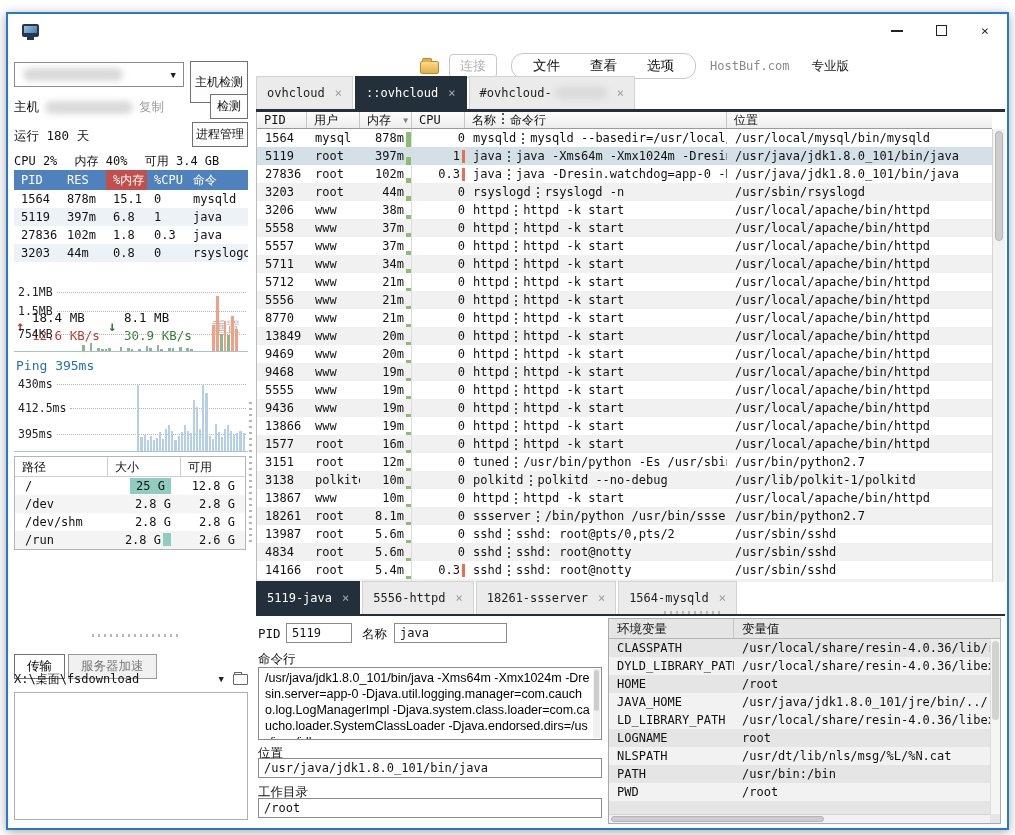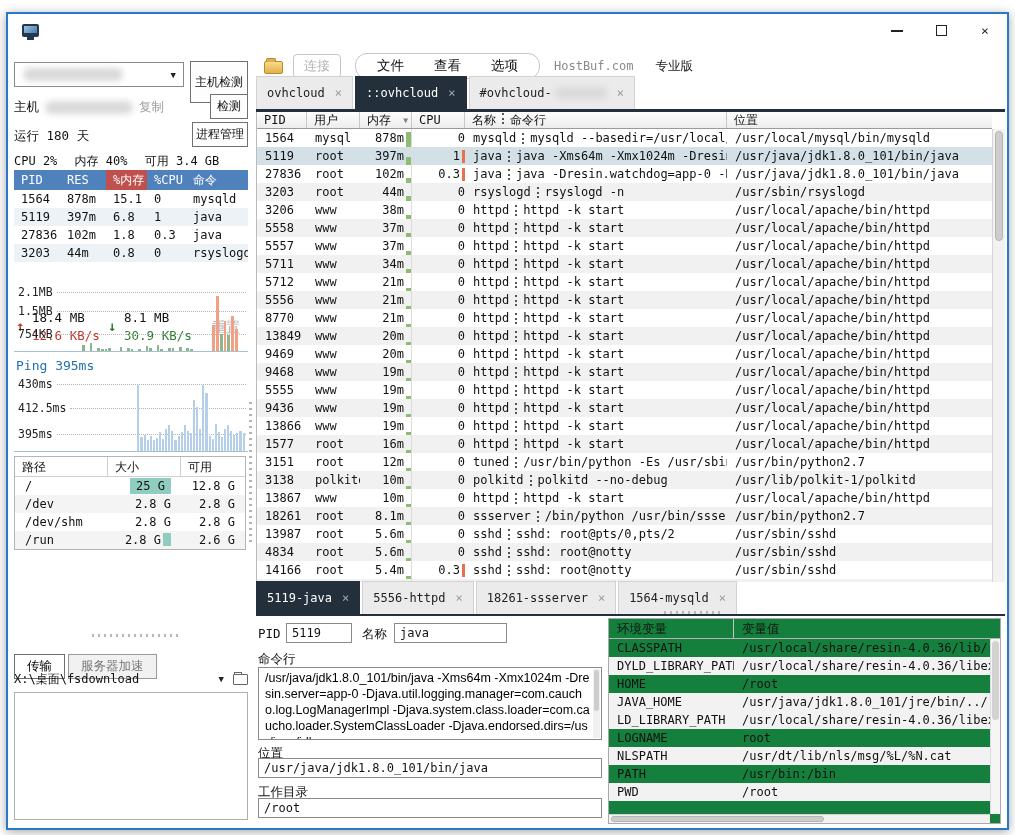--- a/index.html
+++ b/index.html
@@ -81,21 +81,21 @@
   .pathrow{position:absolute;left:2px;top:612px;width:234px;height:18px;display:flex;align-items:center;}
   .pathrow .ptext{font-size:12px;}
   .pathrow .caret{margin-left:auto;font-size:9px;color:#222;cursor:pointer;}
   .folder-outline{width:15px;height:11px;border:1px solid #666;border-radius:1px;margin-left:9px;position:relative;cursor:pointer;}
   .folder-outline::before{content:"";position:absolute;top:-3px;left:0;width:6px;height:2px;border:1px solid #666;border-bottom:none;}
   .droplist{position:absolute;left:2px;top:634px;width:234px;bottom:4px;border:1px solid #b0b0b0;background:#fff;}
   .vsplit{position:absolute;left:241px;top:388px;width:3px;height:140px;
     background:repeating-linear-gradient(180deg,#b5b5b5 0 2px,transparent 2px 6px);cursor:col-resize;}
   
   .main{position:absolute;left:248px;top:33px;right:2px;bottom:2px;}
-  .toolbar{position:absolute;left:0;top:0;right:0;height:38px;display:flex;align-items:center;background:#fff;}
+  .toolbar{position:absolute;left:0;top:0;right:0;height:38px;display:flex;align-items:center;background:#fff;justify-content:center;}
   .folder{width:19px;height:13px;background:linear-gradient(#f7dc8a,#e4af4a);border:1px solid #b98b2e;border-radius:2px;position:relative;margin:2px 10px 0 8px;cursor:pointer;}
   .folder::before{content:"";position:absolute;top:-4px;left:1px;width:8px;height:3px;background:#e4af4a;border:1px solid #b98b2e;border-bottom:none;border-radius:2px 2px 0 0;}
   .connect-btn{border:1px solid #c6c6c6;border-radius:4px;color:#b3b3b3;padding:2px 10px;font-size:13px;
     font-family:"Liberation Sans",sans-serif;background:#fff;margin-right:14px;cursor:default;}
   .menugroup{border:1px solid #c6c6c6;border-radius:12px;display:flex;padding:2px 6px;margin-right:14px;}
   .menuitem{font-family:"Liberation Sans",sans-serif;font-size:13.5px;color:#111;padding:1px 15px;cursor:pointer;}
   .sitelbl{color:#8a8a8a;font-size:12px;margin-right:22px;}
   .editionlbl{font-size:12.5px;color:#222;}
   
   .stabs{position:absolute;left:0;top:38px;right:0;height:27px;border-bottom:3px solid #232f3a;display:flex;align-items:flex-end;}
@@ -133,21 +133,21 @@
   
   .detail{position:absolute;left:0;top:571px;width:350px;bottom:0;font-size:12.5px;}
   .dlabel{position:absolute;font-size:12.5px;color:#111;}
   .dinput{position:absolute;border:1px solid #8a8a8a;background:#fff;height:20px;line-height:18px;padding:0 5px;overflow:hidden;white-space:nowrap;font-size:12px;}
   .cmdbox{position:absolute;left:2px;top:49px;width:344px;height:73px;border:1px solid #8a8a8a;background:#fff;
     font-family:"Liberation Sans","DejaVu Sans",sans-serif;font-size:12.5px;line-height:16px;padding:2px 10px 2px 6px;
     overflow:hidden;word-break:break-all;color:#000;}
   .cmdbox .rail{position:absolute;right:1px;top:1px;bottom:1px;width:7px;background:#f0f0f0;}
   .cmdbox .rail .thumb{position:absolute;left:1px;right:1px;top:1px;height:60%;background:#cdcdcd;border-radius:3px;}
   
-  .envpanel{position:absolute;left:352px;top:571px;right:4px;bottom:2px;border:1px solid #aaa;background:#15803d;overflow:hidden;}
+  .envpanel{position:absolute;left:352px;top:571px;right:4px;bottom:2px;border:1px solid #aaa;background:#e5e5e5;overflow:hidden;}
   .ehead{display:grid;grid-template-columns:125px 1fr;height:20px;line-height:19px;border-bottom:1px solid #b5b5b5;}
   .ehead .cell{padding-left:8px;border-right:1px solid #c4c4c4;font-size:12.5px;}
   .ehead .cell:last-child{border-right:none;}
   .erow{display:grid;grid-template-columns:125px 1fr;height:18px;line-height:18px;}
   .erow.alt{background:#f2f2f2;}
   .erow .cell{padding-left:8px;white-space:nowrap;overflow:hidden;font-size:12px;}
   .ehscroll{position:absolute;left:0;right:10px;bottom:0;height:9px;background:#f2f2f2;border-top:1px solid #d5d5d5;}
   .ehscroll .thumb{position:absolute;left:2px;top:1px;bottom:1px;width:56%;background:#cdcdcd;border:1px solid #b5b5b5;border-radius:4px;cursor:grab;}
   .evscroll{position:absolute;right:0;top:20px;bottom:9px;width:10px;background:#f5f5f5;border-left:1px solid #ddd;}
   .evscroll .thumb{position:absolute;left:1px;right:1px;top:2px;height:45%;background:#d2d2d2;border-radius:4px;cursor:grab;}

